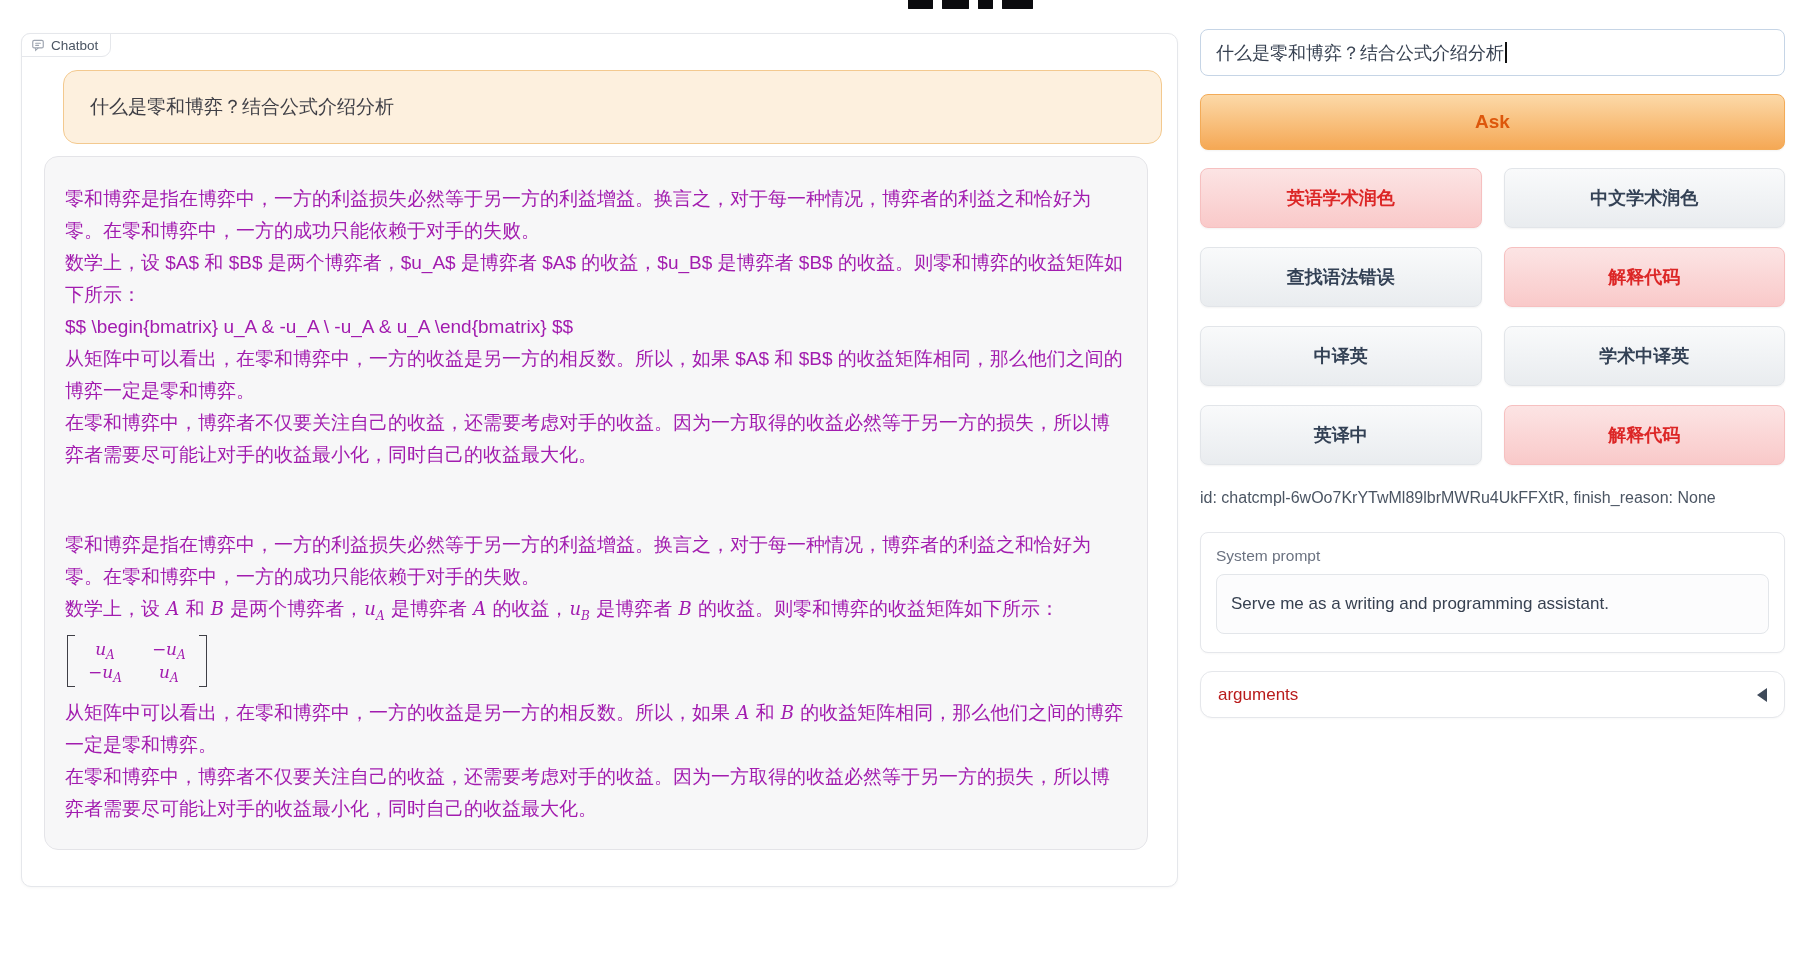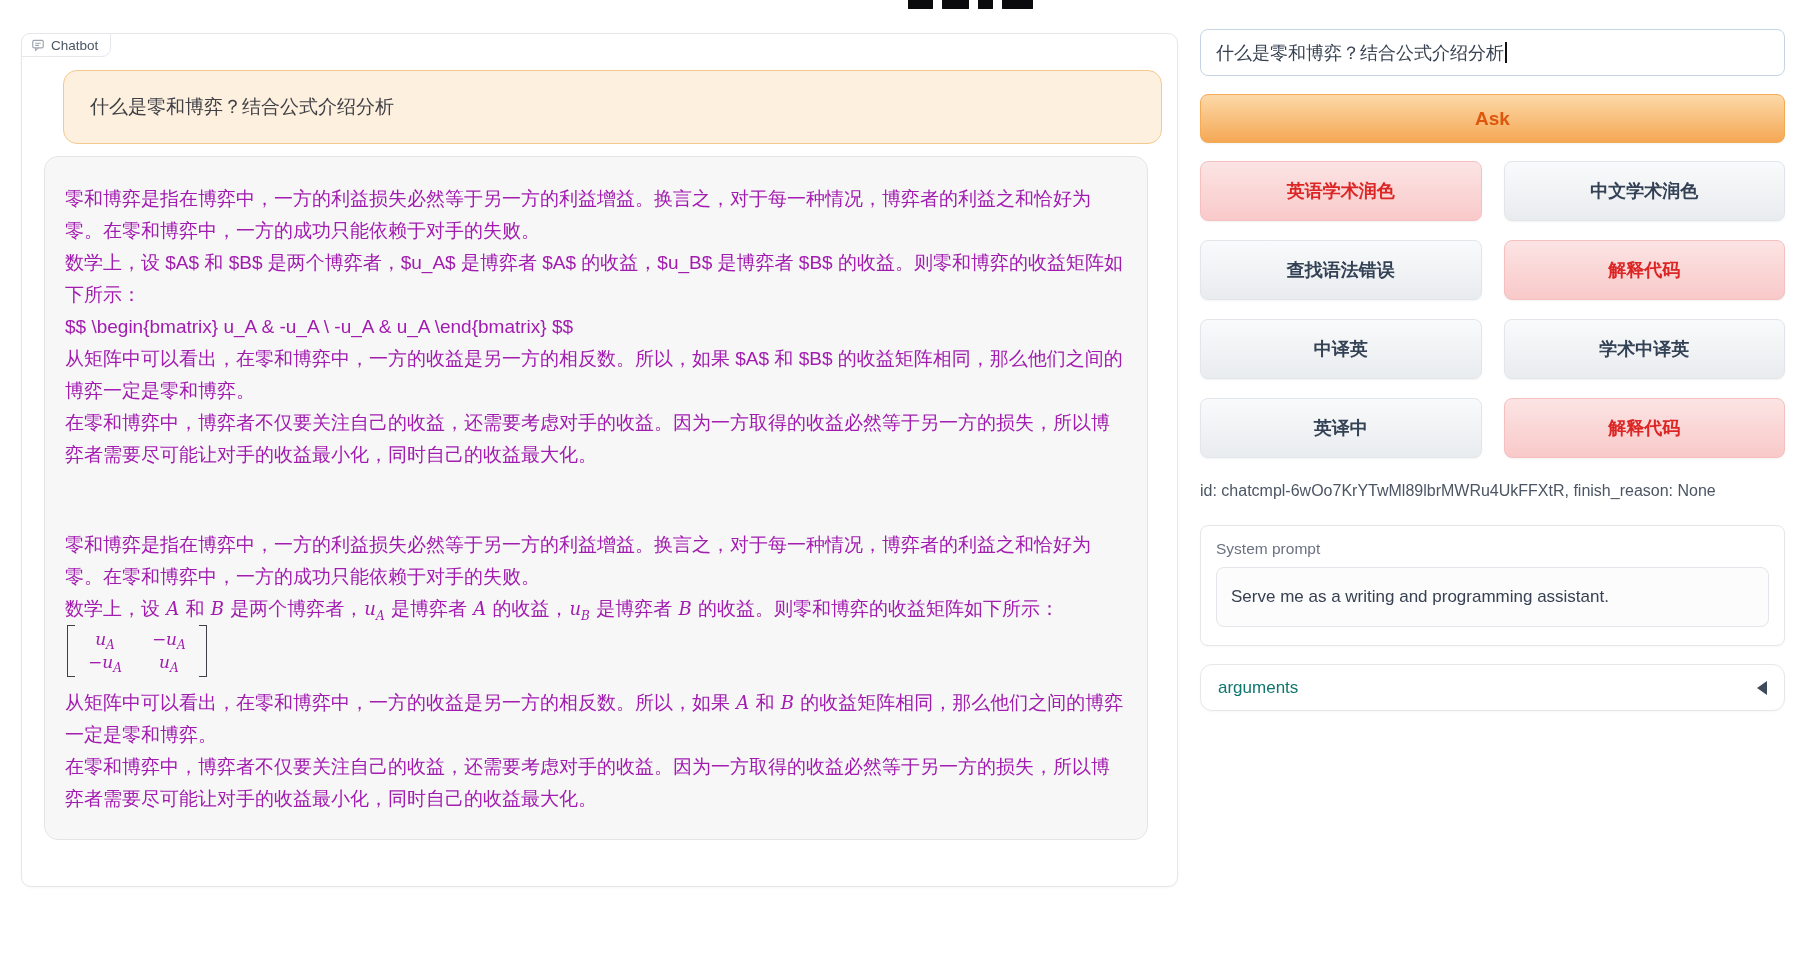--- a/index.html
+++ b/index.html
@@ -42,21 +42,21 @@
     margin-top:12px; margin-right:14px;
     background:#f7f7f8; border:1px solid #e4e4e8; border-radius:14px;
     padding:26px 20px 24px 20px; font-size:19px; color:#a21caf;
   }
   .bot-line { line-height:32px; min-height:32px; overflow-wrap:anywhere; }
   .spacer { height:58px; }
 
   .mvar { font-family:"DejaVu Serif","Liberation Serif",serif; font-style:italic; font-size:18px; padding:0 1px; }
   .mvar sub { font-size:12px; line-height:0; }
 
-  .matrix { display:inline-flex; align-items:stretch; margin:0 0 3px 2px; }
+  .matrix { display:inline-flex; align-items:stretch; margin:10px 0 3px 2px; }
   .matrix .bk { width:8px; }
   .matrix .bl { border:1.6px solid #3f3f46; border-right:none; }
   .matrix .br { border:1.6px solid #3f3f46; border-left:none; }
   .matrix .cells {
     display:grid; grid-template-columns:auto auto; column-gap:28px; row-gap:0;
     padding:3px 12px; justify-items:center; align-items:center;
   }
   .matrix .cells .mvar { font-size:17px; line-height:23px; }
 
   
@@ -68,21 +68,21 @@
     margin-bottom:18px; white-space:nowrap; overflow:hidden;
   }
   .caret { display:inline-block; width:1.5px; height:21px; background:#111; margin-left:1px; vertical-align:-4px; }
 
   .btn {
     display:flex; align-items:center; justify-content:center;
     border-radius:8px; font-weight:bold; cursor:pointer;
     box-shadow:0 1px 2px rgba(0,0,0,.05); user-select:none;
   }
   .ask-btn {
-    height:49px; margin-bottom:18px; font-size:19px; color:#dd570c;
+    height:56px; margin-bottom:18px; font-size:19px; color:#dd570c;
     background:linear-gradient(180deg,#fcd9a8 0%,#f5a855 100%);
     border:1px solid #f3ab58;
   }
   .action-grid { display:grid; grid-template-columns:1fr 1fr; column-gap:22px; row-gap:19px; }
   .action-grid .btn { height:60px; font-size:18px; }
   .btn[data-variant="gray"] {
     background:linear-gradient(180deg,#f9fafb 0%,#e9ecef 100%);
     border:1px solid #e2e5e9; color:#334155;
   }
   .btn[data-variant="red"] {
@@ -98,21 +98,21 @@
   }
   .sys-label { font-size:15.5px; color:#6b7280; }
   .sys-input {
     margin-top:9px; height:60px; border:1px solid #e3e6ea; border-radius:8px; background:#fcfcfd;
     display:flex; align-items:center; padding:0 14px; font-size:17px; color:#374151;
   }
 
   .accordion {
     margin-top:18px; height:47px; border:1px solid #e5e7eb; border-radius:12px; background:#fff;
     display:flex; align-items:center; justify-content:space-between; padding:0 17px;
-    font-size:17px; color:#0f766e; cursor:pointer; box-shadow:0 1px 2px rgba(0,0,0,.03);
+    font-size:17px; color:#b91c1c; cursor:pointer; box-shadow:0 1px 2px rgba(0,0,0,.03);
   }
   .tri-left {
     width:0; height:0; border-top:7px solid transparent; border-bottom:7px solid transparent;
     border-right:10px solid #3f4a5a;
   }
 </style>
 </head>
 <body>
 
 <div class="title-frag">

